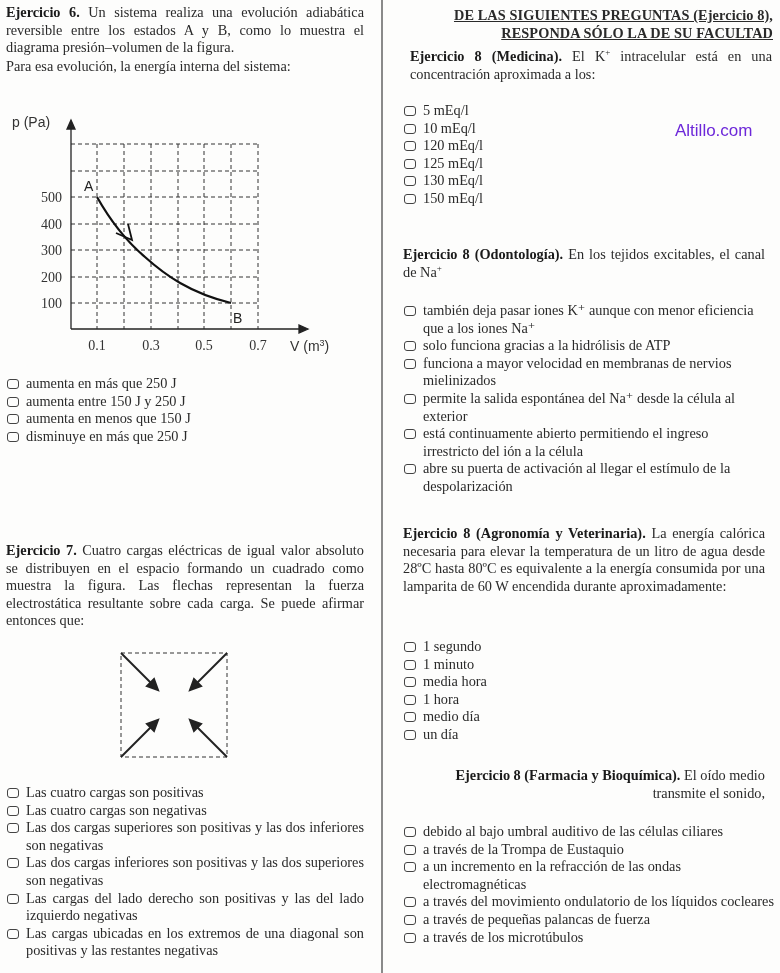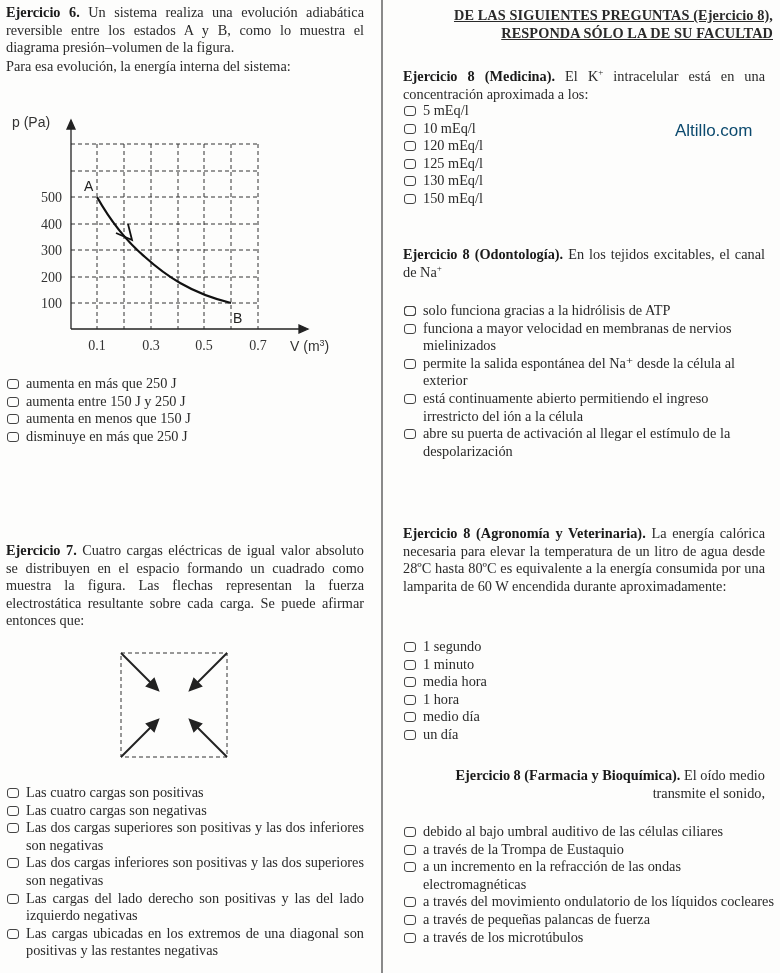--- a/index.html
+++ b/index.html
@@ -14,21 +14,21 @@
   .divider { position:absolute; left:381px; top:0; width:2px; height:973px; background:#8a8a8a; }
   .para { font-size:14.3px; line-height:17.6px; text-align:justify; margin:0; }
   .para b { color:#1a1a1a; }
   .opts { list-style:none; margin:0; padding:0; font-size:14.3px; line-height:17.6px; }
   .opts li { position:relative; padding-left:20px; }
   .cb {
     position:absolute; left:1px; top:4px; width:12px; height:10px;
     border:1.2px solid #444; border-radius:3px; box-sizing:border-box;
   }
   .head { font-size:14.3px; line-height:18px; font-weight:bold; text-decoration:underline; margin:0; letter-spacing:0.1px;text-align:right; }
-  .watermark { position:absolute; left:675px; top:121px; font-family:"Liberation Sans","DejaVu Sans",sans-serif; font-size:17px; color:#0c4a6e; }
+  .watermark { position:absolute; left:675px; top:121px; font-family:"Liberation Sans","DejaVu Sans",sans-serif; font-size:17px; color:#6d28d9; }
   sup { font-size:9px; line-height:0; }
   svg text { font-family:"Liberation Sans","DejaVu Sans",sans-serif; }
   svg .num { font-family:"Liberation Serif","DejaVu Serif",serif; }
 </style>
 </head>
 <body>
 
 <div class="divider"></div>
 
 <div class="col left">
@@ -109,35 +109,35 @@
     <li><span class="cb"></span><span>Las dos cargas inferiores son positivas y las dos superiores son negativas</span></li>
     <li><span class="cb"></span><span>Las cargas del lado derecho son positivas y las del lado izquierdo negativas</span></li>
     <li><span class="cb"></span><span>Las cargas ubicadas en los extremos de una diagonal son positivas y las restantes negativas</span></li>
   </ul>
 </div>
 
 <div class="col right">
   <p class="head" style="position:absolute; top:6px; width:370px;">DE LAS SIGUIENTES PREGUNTAS (Ejercicio 8),</p>
   <p class="head" style="position:absolute; top:24px; width:370px;">RESPONDA SÓLO LA DE SU FACULTAD</p>
 
-  <p class="para" style="position:absolute; top:68px; width:362px;"><b>Ejercicio 8 (Medicina).</b><span> El K</span><sup>+</sup><span> intracelular está en una concentración aproximada a los:</span></p>
+  <p class="para" style="position:absolute; top:48px; width:362px;margin-left:7px;"><b>Ejercicio 8 (Medicina).</b><span> El K</span><sup>+</sup><span> intracelular está en una concentración aproximada a los:</span></p>
 
   <ul class="opts" style="position:absolute; top:102px; width:240px;">
     <li><span class="cb"></span><span>5 mEq/l</span></li>
     <li><span class="cb"></span><span>10 mEq/l</span></li>
     <li><span class="cb"></span><span>120 mEq/l</span></li>
     <li><span class="cb"></span><span>125 mEq/l</span></li>
     <li><span class="cb"></span><span>130 mEq/l</span></li>
     <li><span class="cb"></span><span>150 mEq/l</span></li>
   </ul>
 
   <p class="para" style="position:absolute; top:246px; width:362px;"><b>Ejercicio 8 (Odontología).</b><span> En los tejidos excitables, el canal de Na</span><sup>+</sup></p>
 
   <ul class="opts" style="position:absolute; top:302px; width:362px;">
-    <li><span class="cb"></span></li>
+    <li><span class="cb"></span><span>también deja pasar iones K⁺ aunque con menor eficiencia que a los iones Na⁺</span></li>
     <li><span class="cb"></span><span>solo funciona gracias a la hidrólisis de ATP</span></li>
     <li><span class="cb"></span><span>funciona a mayor velocidad en membranas de nervios mielinizados</span></li>
     <li><span class="cb"></span><span>permite la salida espontánea del Na⁺ desde la célula al exterior</span></li>
     <li><span class="cb"></span><span>está continuamente abierto permitiendo el ingreso irrestricto del ión a la célula</span></li>
     <li><span class="cb"></span><span>abre su puerta de activación al llegar el estímulo de la despolarización</span></li>
   </ul>
 
   <p class="para" style="position:absolute; top:525px; width:362px;"><b>Ejercicio 8 (Agronomía y Veterinaria).</b><span> La energía calórica necesaria para elevar la temperatura de un litro de agua desde 28ºC hasta 80ºC es equivalente a la energía consumida por una lamparita de 60 W encendida durante aproximadamente:</span></p>
 
   <ul class="opts" style="position:absolute; top:638px; width:240px;">

